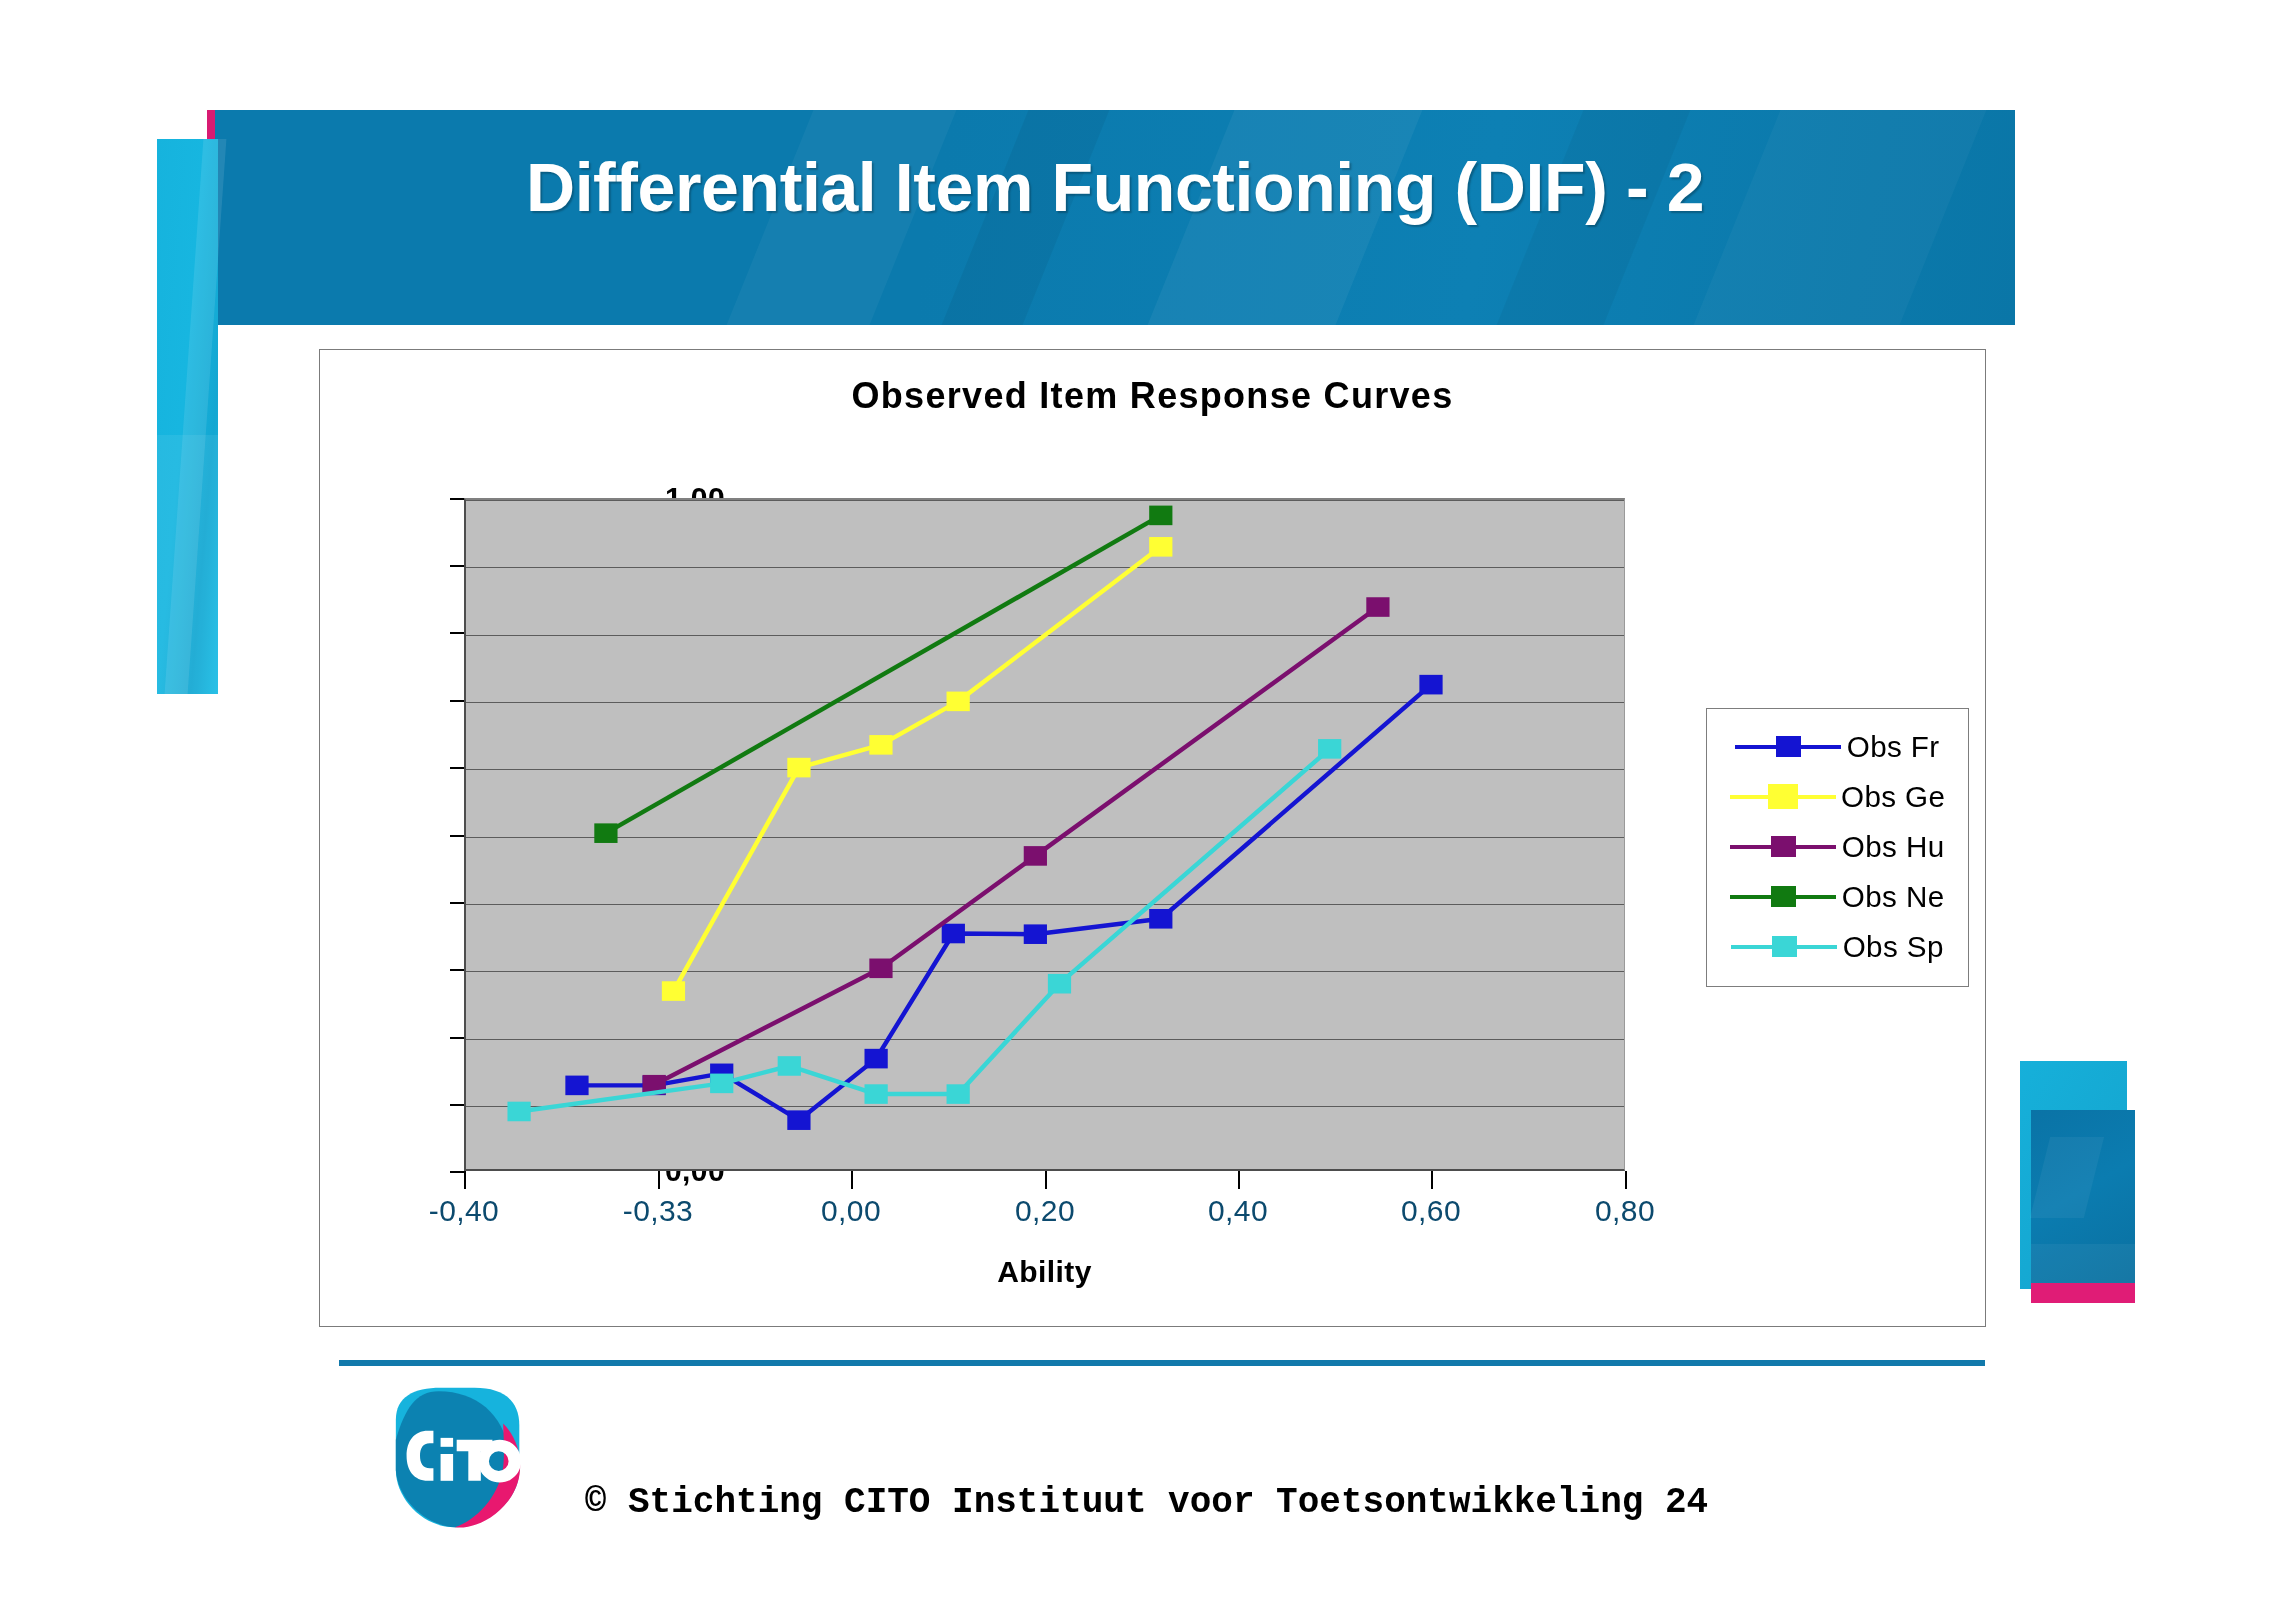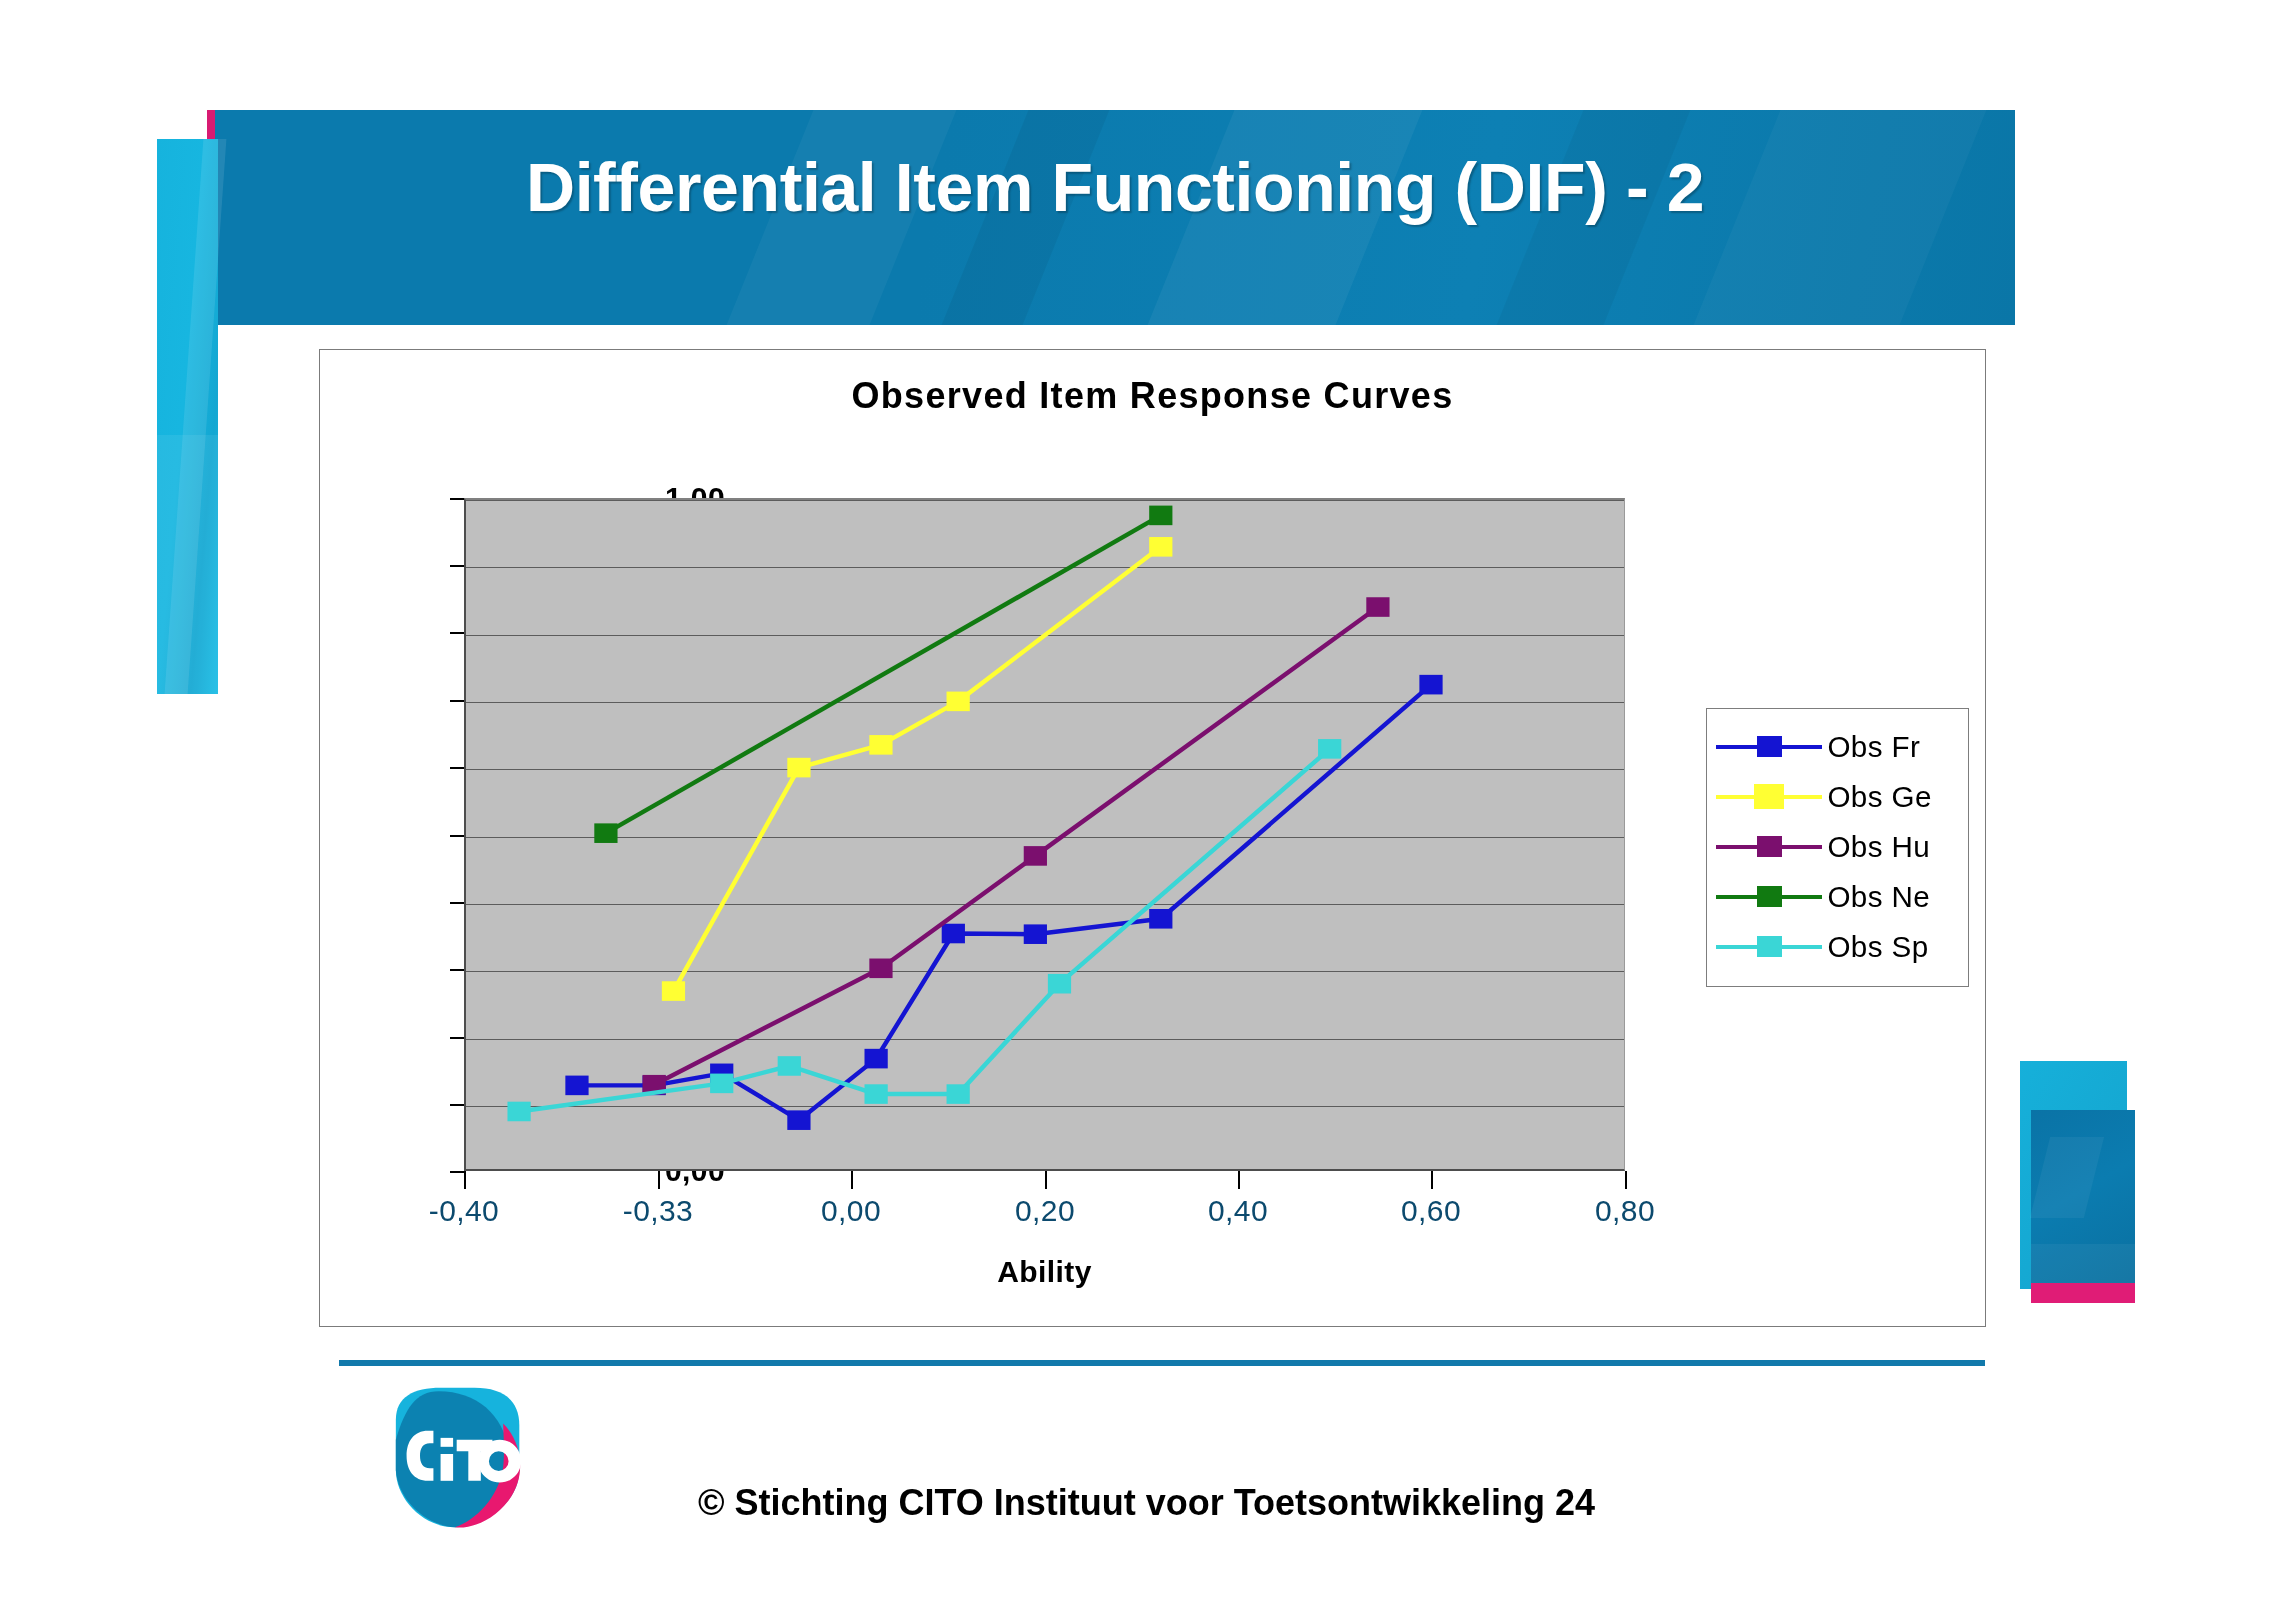--- a/index.html
+++ b/index.html
@@ -126,40 +126,40 @@
     text-align:center;font-size:30px;font-weight:bold;color:#000000;
     letter-spacing:0.4px;
   }
 
   
   #legend{
     position:absolute;left:1386px;top:358px;width:263px;
     border:1.8px solid #7d7d7d;background:#ffffff;
     padding:12.5px 9px 14.3px 9px;box-sizing:border-box;
   }
-  .legend-row{display:flex;align-items:center;height:50px;}
+  .legend-row{display:flex;align-items:center;height:50px;justify-content:center;}
   .legend-swatch{position:relative;width:106px;height:27px;flex:0 0 106px;}
   .legend-swatch .ln{position:absolute;left:0;right:0;top:50%;height:4.5px;margin-top:-1.8px;}
   .legend-swatch .mk{position:absolute;left:50%;top:50%;width:30px;height:25px;margin-left:-15px;margin-top:-12.5px;}
   .legend-swatch .mk.small{width:25px;height:21.5px;margin-left:-12.5px;margin-top:-10.7px;}
   .legend-label{font-size:29.6px;color:#000;white-space:nowrap;letter-spacing:0.4px;margin-left:5.4px;}
 
   
   #bottom-rule{
     position:absolute;left:339px;top:1360px;width:1646px;height:6.3px;
     background:#1179ab;
   }
 
   
   #cito-logo{position:absolute;left:369px;top:1384px;width:170px;height:148px;}
 
   
   #footer-text{
     position:absolute;left:0;right:0;top:1482px;text-align:center;
-    font-size:36px;font-weight:bold;color:#000;letter-spacing:0px;
+    font-size:36px;font-weight:bold;color:#000;letter-spacing:0px;font-family:Liberation Mono, monospace;
   }
 </style>
 </head>
 <body>
 
 <div id="header-magenta"></div>
 <div id="header-band">
   <div class="wash a"></div>
     <div class="wash b"></div>
     <div class="wash c"></div>

